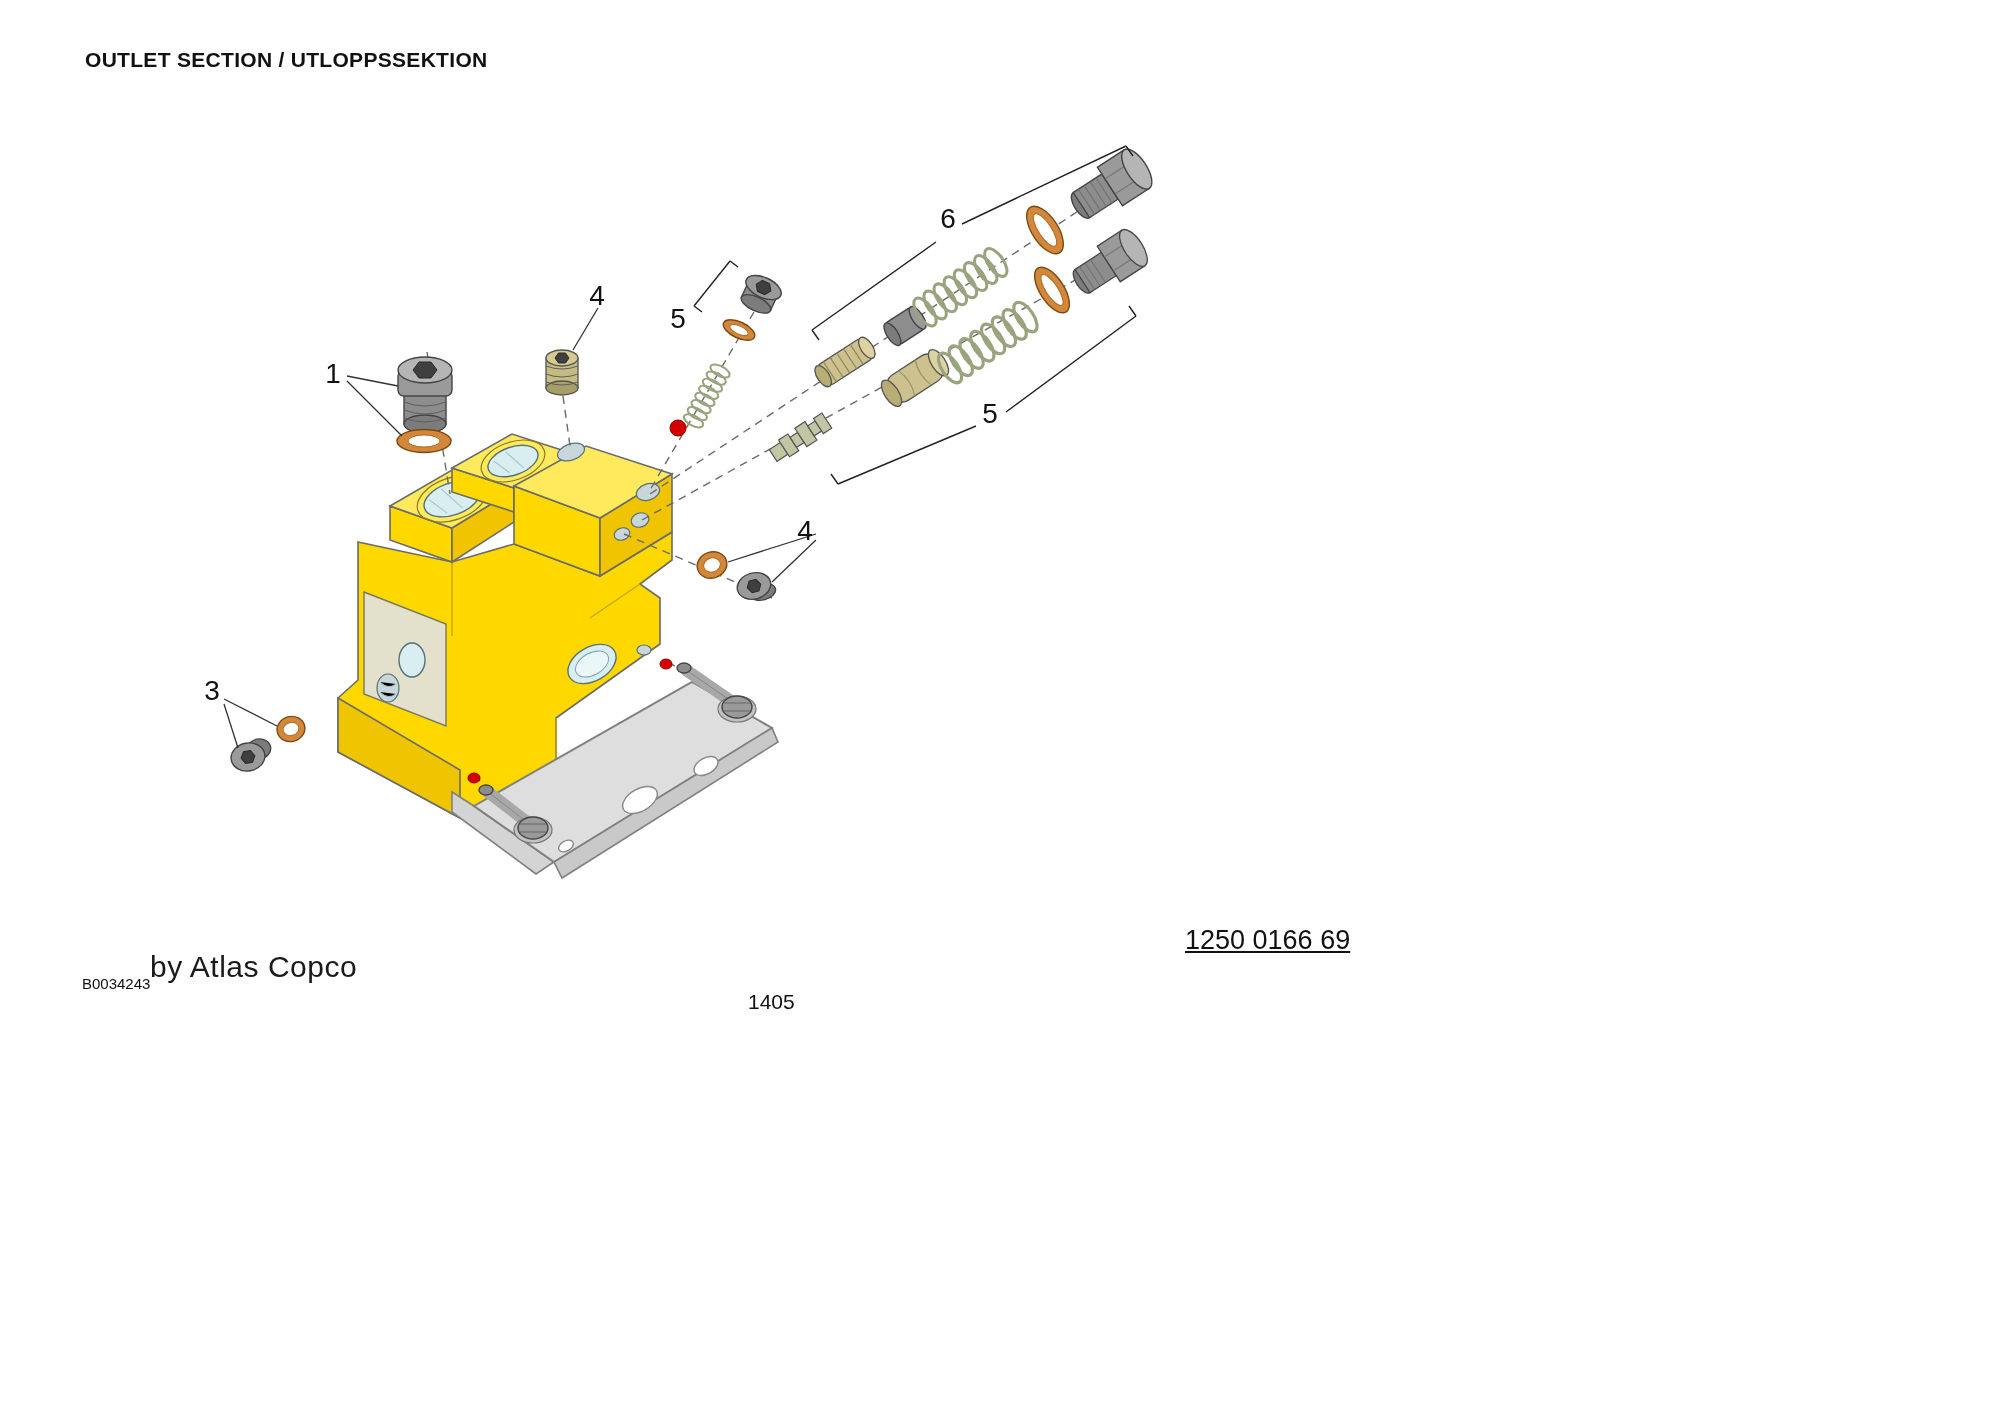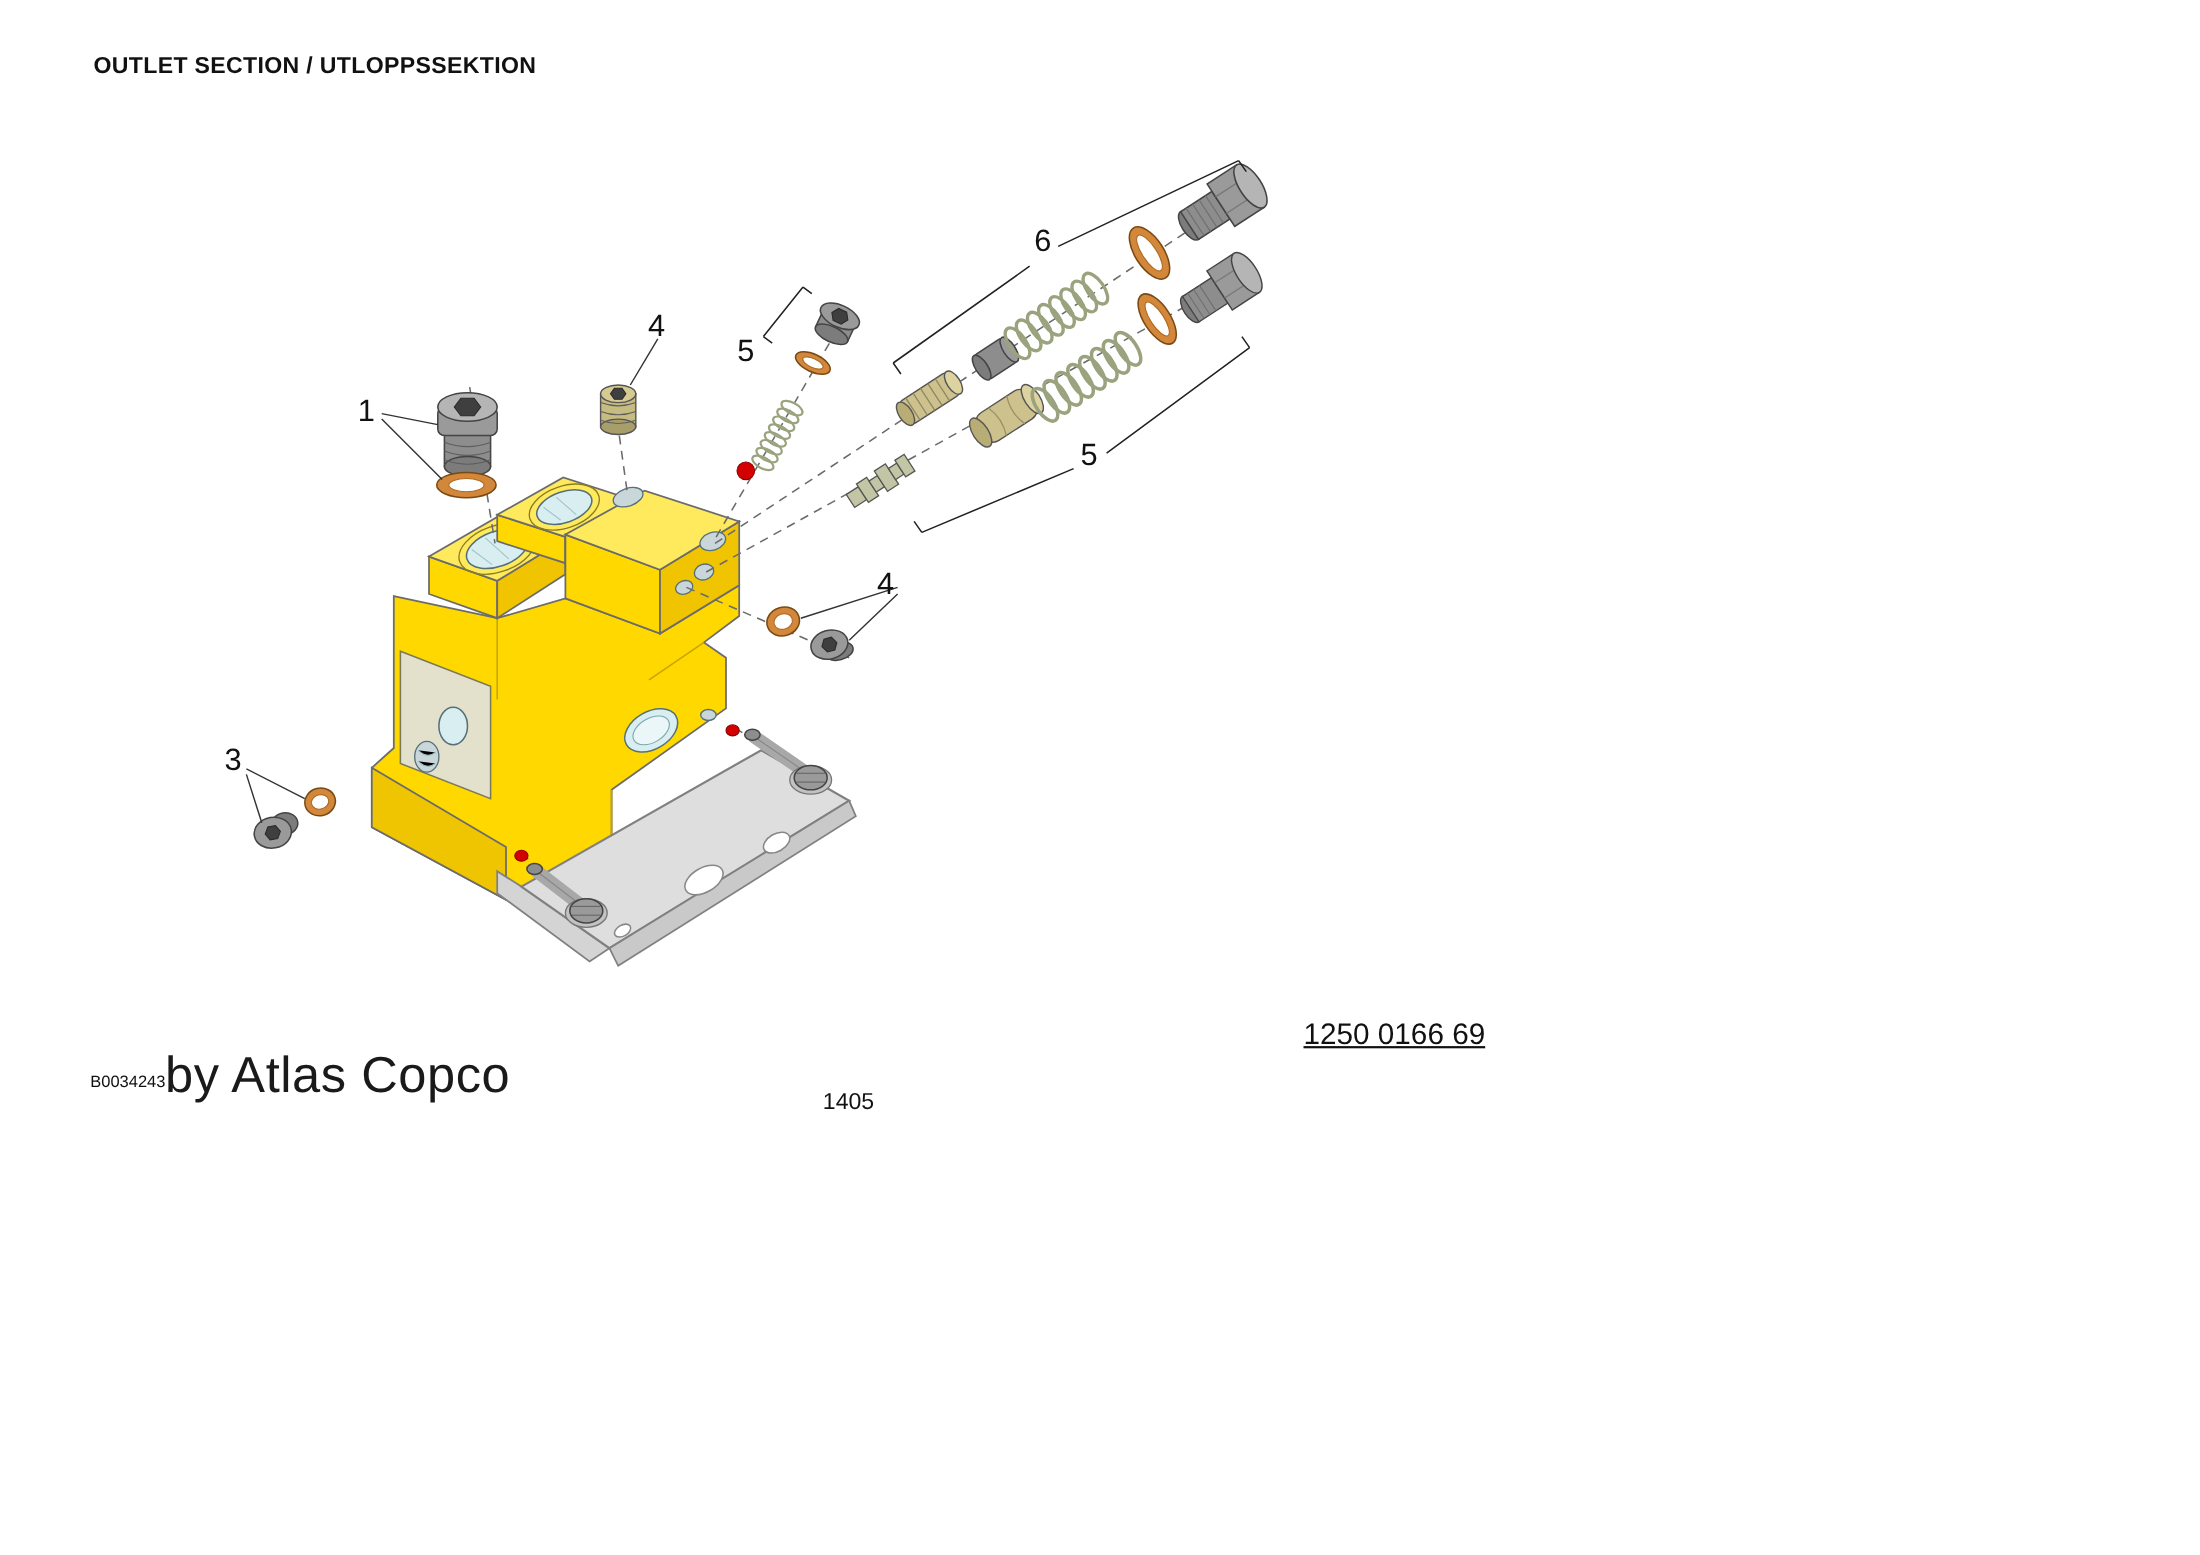--- a/index.html
+++ b/index.html
@@ -1,21 +1,21 @@
 <!DOCTYPE html>
 <html style="--valve-body: #FFD800; --copper-seal: #D2873A; --steel-plug: #9A9A9A; --spring: #9AA37E; --marker-red: #D40000; --bracket-gray: #DEDEDE;"><head>
 <meta charset="utf-8">
 <style>
   html,body{margin:0;padding:0;background:#ffffff;}
   .page{position:relative;width:2000px;height:1392px;background:#ffffff;overflow:hidden;
         font-family:"Liberation Sans",sans-serif;color:#111;}
   .title{position:absolute;left:85px;top:48px;font-size:21px;font-weight:bold;letter-spacing:.3px;}
   .docnum{position:absolute;left:1185px;top:925px;font-size:27px;text-decoration:underline;}
   .figcode{position:absolute;left:82px;top:975px;font-size:15px;}
-  .brand{position:absolute;left:150px;top:950px;font-size:46px;font-weight:300;color:#1a1a1a;letter-spacing:.5px;}
+  .brand{position:absolute;left:150px;top:950px;font-size:30px;font-weight:300;color:#1a1a1a;letter-spacing:.5px;}
   .pagenum{position:absolute;left:748px;top:990px;font-size:21px;}
   svg{position:absolute;left:0;top:0;}
 
   .outline{stroke:#6b6b6b;stroke-width:1.6;}
   .f-top{fill:#FFE95C;}
   .f-front{fill:var(--valve-body,#FFD800);}
   .f-right{fill:#F0C400;}
   .f-foot{fill:#EFC400;}
   .panel{fill:#E3E1CC;stroke:#7a7a5a;stroke-width:1.4;}
   .port-in{fill:#D8EEF0;stroke:#55707a;stroke-width:1.4;}

